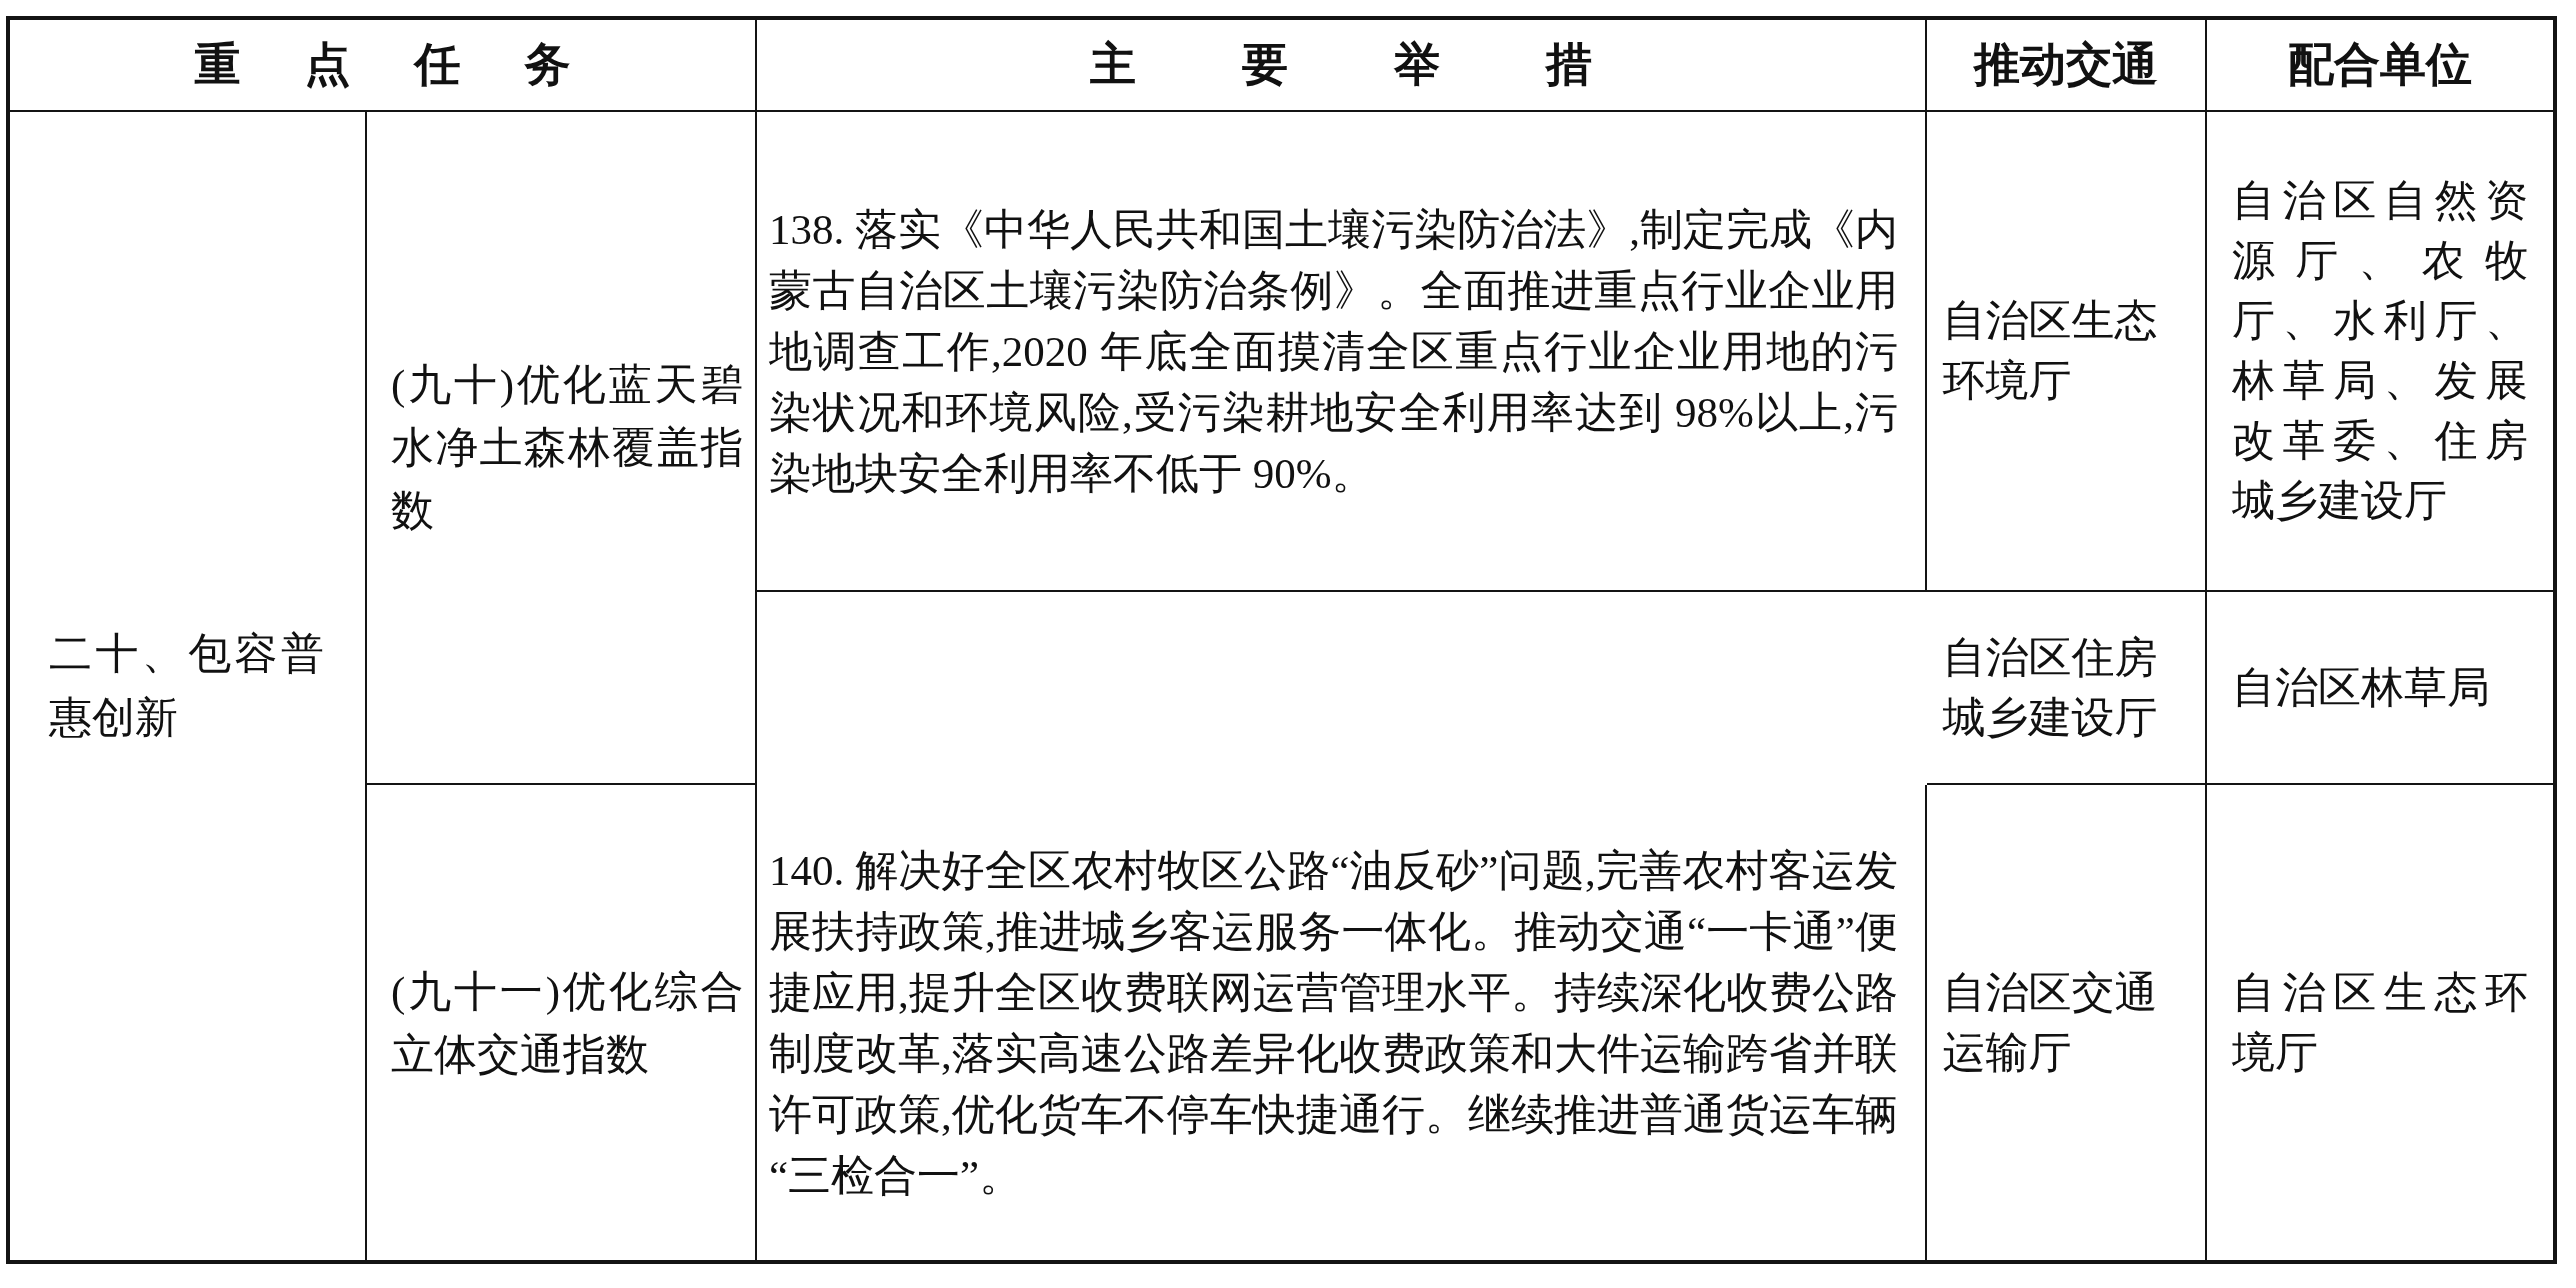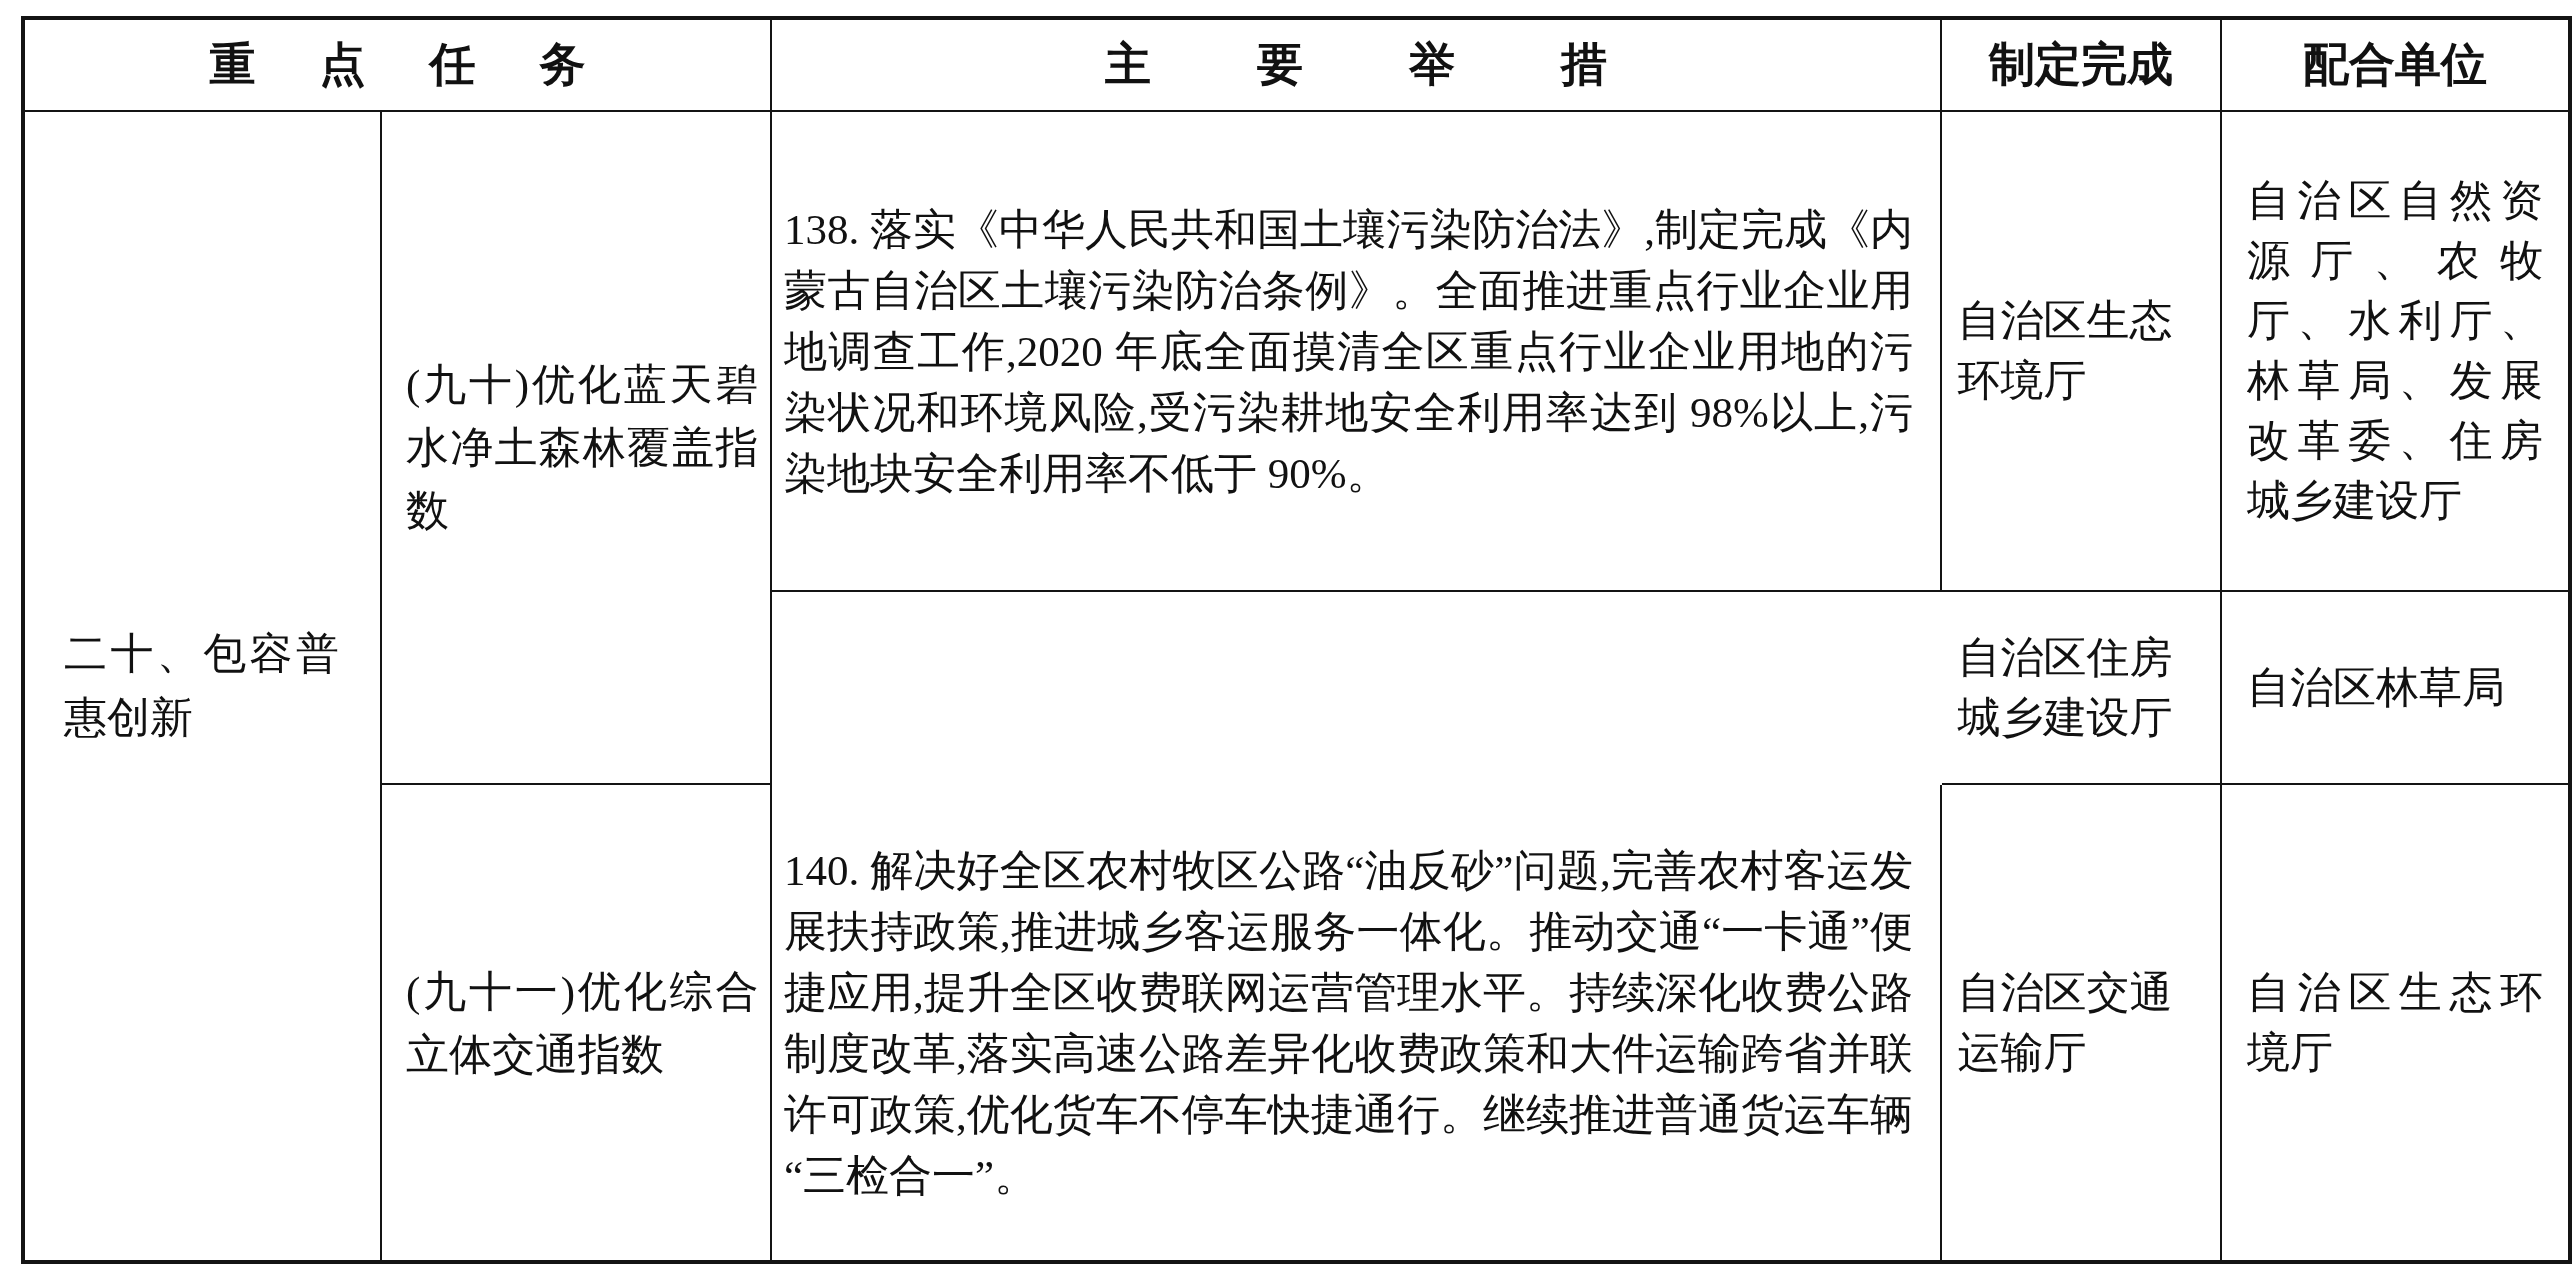--- a/index.html
+++ b/index.html
@@ -5,21 +5,21 @@
   html,body{margin:0;padding:0;}
   body{
     width:2576px;height:1289px;
     background:#ffffff;
     color:#111111;
     font-family:"Liberation Serif","DejaVu Serif",serif;
     -webkit-font-smoothing:antialiased;
   }
   .sheet{position:relative;width:2576px;height:1289px;background:#ffffff;overflow:hidden;}
   .doc-table{
-    position:absolute;left:21px;top:16.4px;
+    position:absolute;left:6px;top:16.4px;
     width:2551px;height:1248px;
     box-sizing:border-box;
     border:4.8px solid #141414;
     background:#ffffff;
     display:grid;
     grid-template-columns:357px 390px 1170px 280px 1fr;
     grid-template-rows:92px 480px 193px 1fr;
   }
   .cell{
     box-sizing:border-box;
@@ -76,21 +76,21 @@
 <div class="sheet">
   <div class="doc-table">
 
     <div class="cell hdr c-hdr-task">
       <span class="txt ls-task">重点任务</span>
     </div>
     <div class="cell hdr c-hdr-measures">
       <span class="txt ls-measures">主要举措</span>
     </div>
     <div class="cell hdr c-hdr-lead">
-      <span class="txt">制定完成</span>
+      <span class="txt">推动交通</span>
     </div>
     <div class="cell hdr c-hdr-coop no-r">
       <span class="txt">配合单位</span>
     </div>
 
     <div class="cell c-task no-b">
       <div class="txt body-txt task-txt">二十、包容普惠创新</div>
     </div>
 
     <div class="cell c-sub90">

